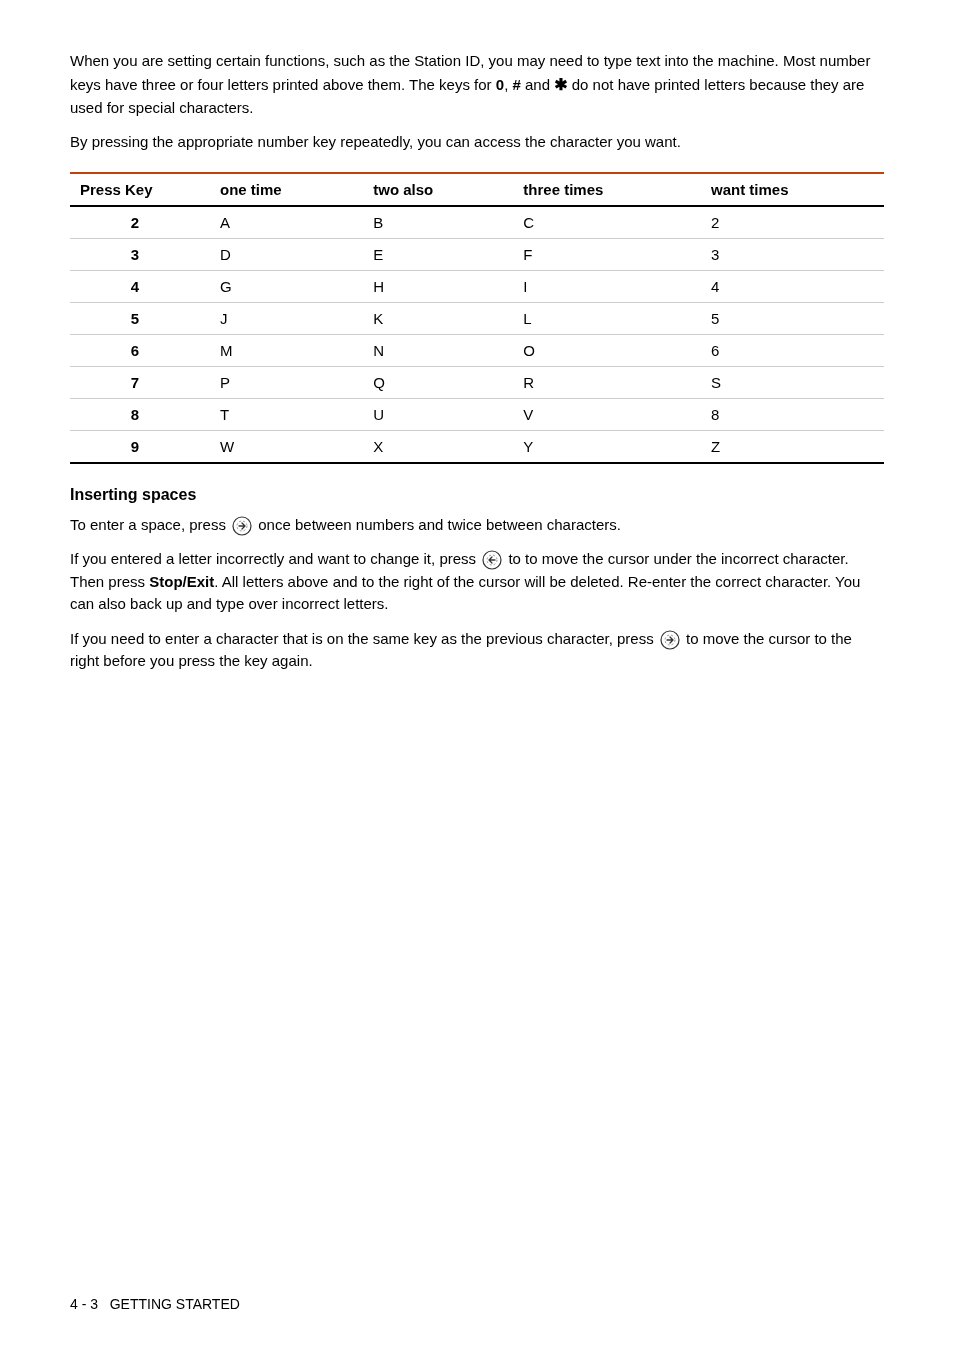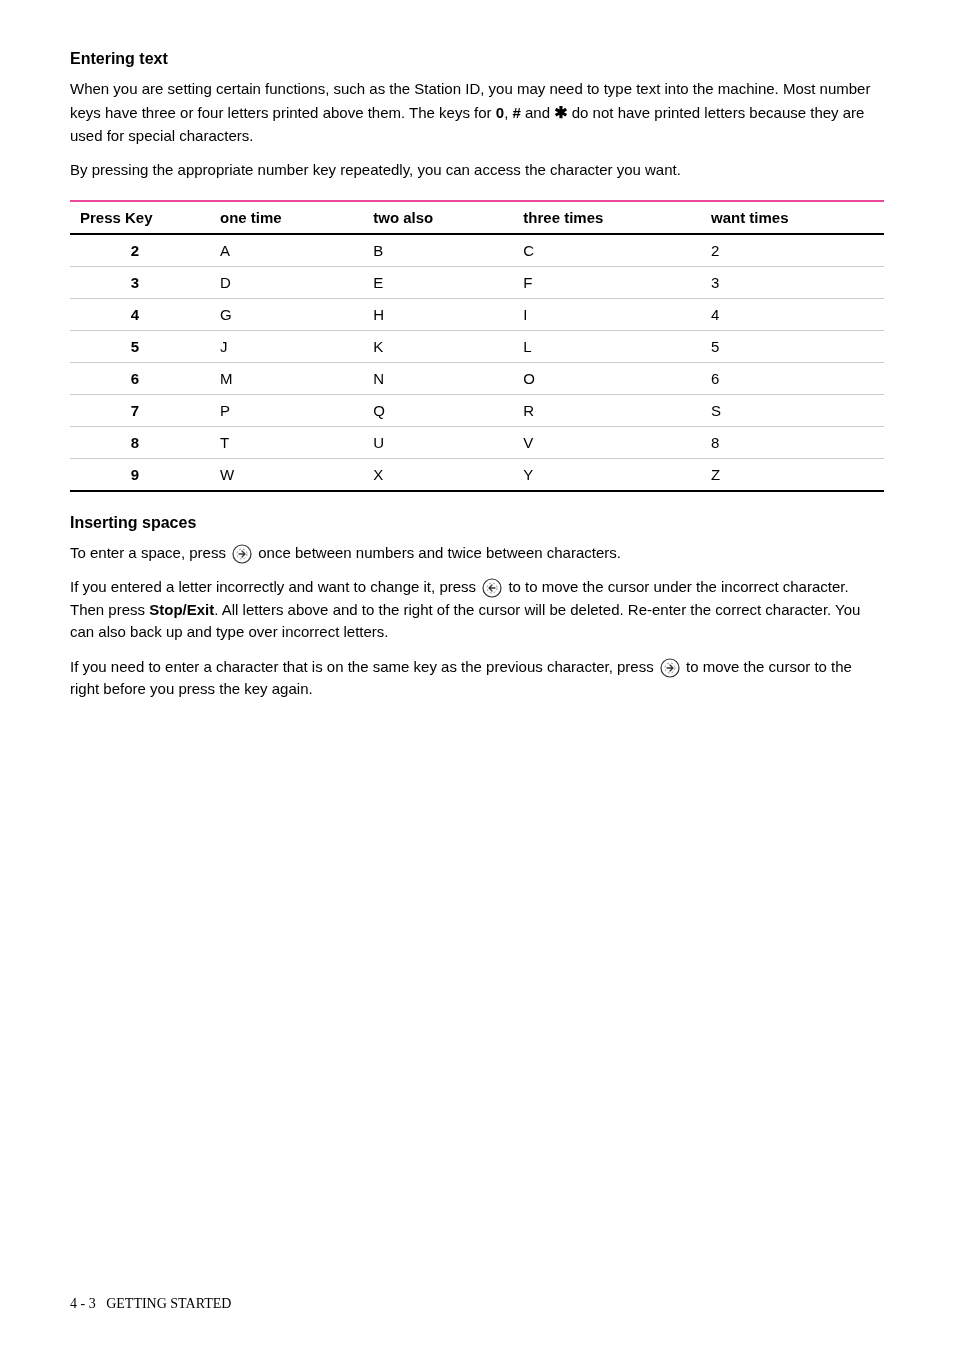--- a/index.html
+++ b/index.html
@@ -35,21 +35,21 @@
       width: 100%;
     }
 
     table {
       width: 100%;
       border-collapse: collapse;
       font-size: 15px;
     }
 
     thead tr {
-      border-top: 2px solid #ec4899;
+      border-top: 2px solid #c2410c;
       border-bottom: 2px solid #000;
     }
 
     thead th {
       font-weight: bold;
       padding: 7px 10px;
       text-align: left;
     }
 
     thead th:first-child {
@@ -81,36 +81,34 @@
       height: 20px;
       vertical-align: middle;
       margin: 0 2px;
     }
 
     .footer {
       position: absolute;
       bottom: 40px;
       left: 70px;
       font-size: 14px;
-      font-family: Liberation Serif, serif;
     }
 
     .bold-text {
       font-weight: bold;
     }
 
     .star-symbol {
       font-size: 16px;
     }
   </style>
 </head>
 <body>
 
 <section>
-  <h2 class="section-title">Entering text</h2>
 
   <p class="body-text">
     <span>When you are setting certain functions, such as the Station ID, you may need to type text into the machine. Most number keys have three or four letters printed above them. The keys for </span><span class="bold-text">0</span><span>, </span><span class="bold-text">#</span><span> and </span><span class="bold-text star-symbol">✱</span><span> do not have printed letters because they are used for special characters.</span>
   </p>
 
   <p class="body-text">By pressing the appropriate number key repeatedly, you can access the character you want.</p>
 
   <div class="table-container">
     <table>
       <thead>

